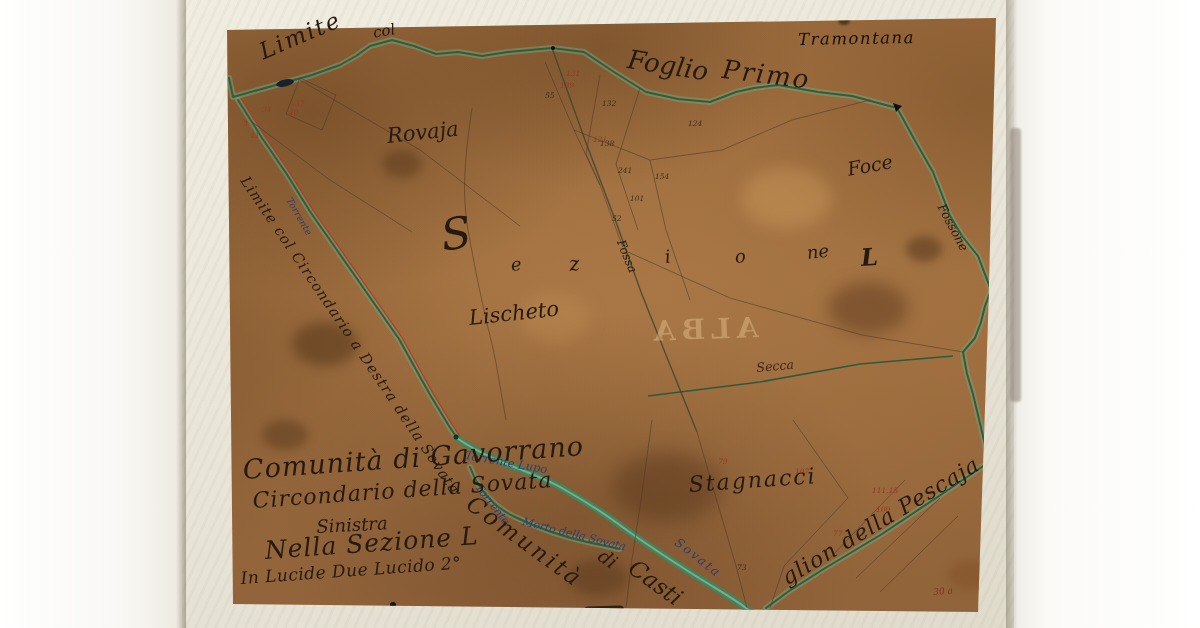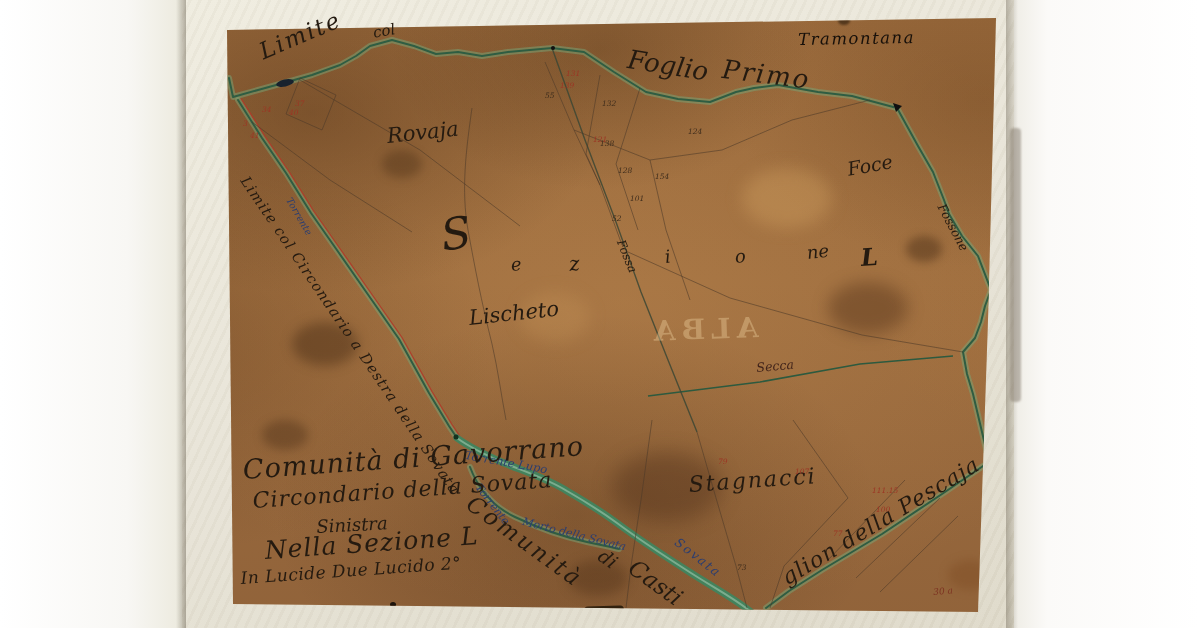--- a/index.html
+++ b/index.html
@@ -107,21 +107,21 @@
     color:rgba(240,210,160,.38);transform:scaleX(-1) rotate(2deg);}
   .L-corner{left:933px;top:588px;font-size:9px;color:#7d3322;transform:rotate(-5deg);}
 
   .num{position:absolute;font-size:7.5px;font-style:italic;line-height:1;white-space:nowrap;}
   .red{color:#9c3524;} .sep{color:#3f2d1c;}
   .N-r1{left:566px;top:70px;} .N-r2{left:560px;top:82px;} .N-r3{left:295px;top:100px;}
   .N-r4{left:262px;top:106px;} .N-r5{left:289px;top:109px;} .N-r6{left:573px;top:136px;margin-left:20px;}
   .N-r7{left:872px;top:487px;} .N-r8{left:876px;top:506px;} .N-r9{left:833px;top:530px;}
   .N-r10{left:718px;top:458px;} .N-r11{left:795px;top:468px;} .N-r12{left:243px;top:120px;}
   .N-r13{left:250px;top:132px;}
-  .N-s1{left:588px;top:100px;margin-left:14px;} .N-s2{left:600px;top:140px;} .N-s3{left:688px;top:128px;}
+  .N-s1{left:588px;top:100px;margin-left:14px;} .N-s2{left:600px;top:140px;} .N-s3{left:688px;top:120px;}
   .N-s4{left:618px;top:167px;} .N-s5{left:655px;top:173px;} .N-s6{left:630px;top:195px;}
   .N-s7{left:545px;top:92px;} .N-s8{left:612px;top:215px;} .N-s9{left:737px;top:564px;}
 </style>
 </head>
 <body>
 
 <div class="stage">
 
   <div class="outer-left"></div>
   <div class="outer-right"></div>
@@ -245,20 +245,20 @@
   <span class="num red N-r7">111.15</span>
   <span class="num red N-r8">100</span>
   <span class="num red N-r9">77</span>
   <span class="num red N-r10">79</span>
   <span class="num red N-r11">107</span>
   <span class="num red N-r12">3</span>
   <span class="num red N-r13">41</span>
   <span class="num sep N-s1">132</span>
   <span class="num sep N-s2">138</span>
   <span class="num sep N-s3">124</span>
-  <span class="num sep N-s4">128</span>
+  <span class="num sep N-s4">241</span>
   <span class="num sep N-s5">154</span>
   <span class="num sep N-s6">101</span>
   <span class="num sep N-s7">55</span>
   <span class="num sep N-s8">52</span>
   <span class="num sep N-s9">73</span>
 
 </div>
 
 </body></html>

